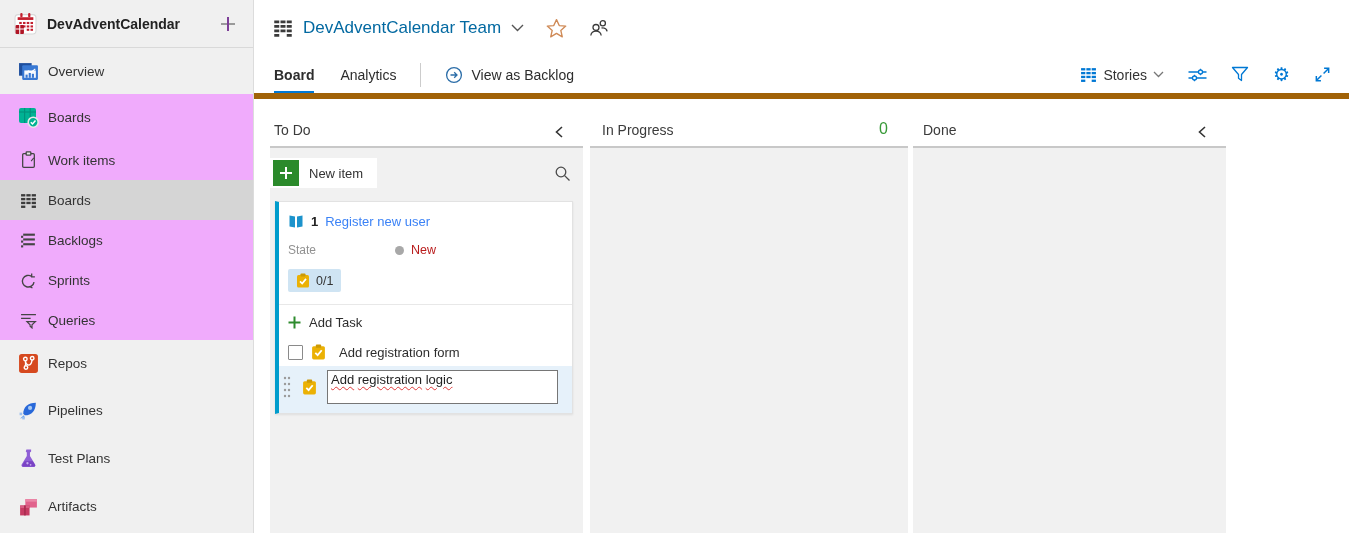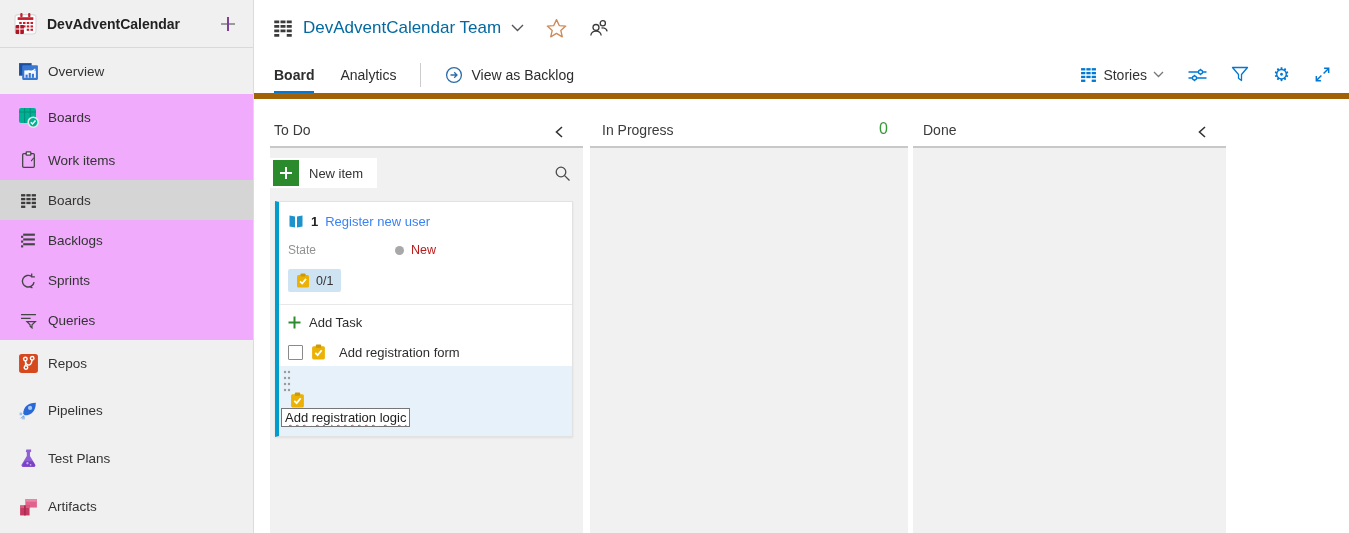--- a/index.html
+++ b/index.html
@@ -87,21 +87,21 @@
     padding:4px 8px; margin:12px 0 12px 9px; cursor:pointer; }
   .badge-text { font-size:12.5px; color:#333; }
   .card-divider { border-top:1px solid #e8e8e8; }
   .addtask-row { display:flex; align-items:center; gap:8px; padding:10px 12px 9px 9px; cursor:pointer; }
   .addtask-label { font-size:13px; color:#2d2d2d; }
   .task-row { display:flex; align-items:center; padding:5px 12px 6px 9px; }
   .checkbox { width:15px; height:15px; background:#fff; border:1px solid #8a8a8a; border-radius:1px;
     cursor:pointer; flex:none; }
   .task-row .task-clip { margin-left:8px; }
   .task-title { margin-left:13px; font-size:13px; color:#2d2d2d;text-align:right; }
-  .task-edit-row { display:flex; align-items:flex-start; background:#e6f1fa; padding:4px 14px 9px 2px;flex-direction:column; }
+  .task-edit-row { display:flex; align-items:center; background:#e6f1fa; padding:4px 14px 9px 2px; }
   .drag-handle { width:12px; display:flex; justify-content:center; cursor:grab; flex:none; }
   .task-edit-row .task-clip { margin:0 10px 0 9px; }
   .task-input { flex:1; height:34px; background:#fff; border:1px solid #767676; padding:0px 3px;
     font-size:13px; color:#222; line-height:17px; overflow:hidden; cursor:text; }
   .spell { text-decoration-line:underline; text-decoration-style:wavy; text-decoration-color:#e03a3a;
     text-decoration-thickness:1px; text-underline-offset:2px; }
 
   svg { display:block; }
 </style>
 </head>

